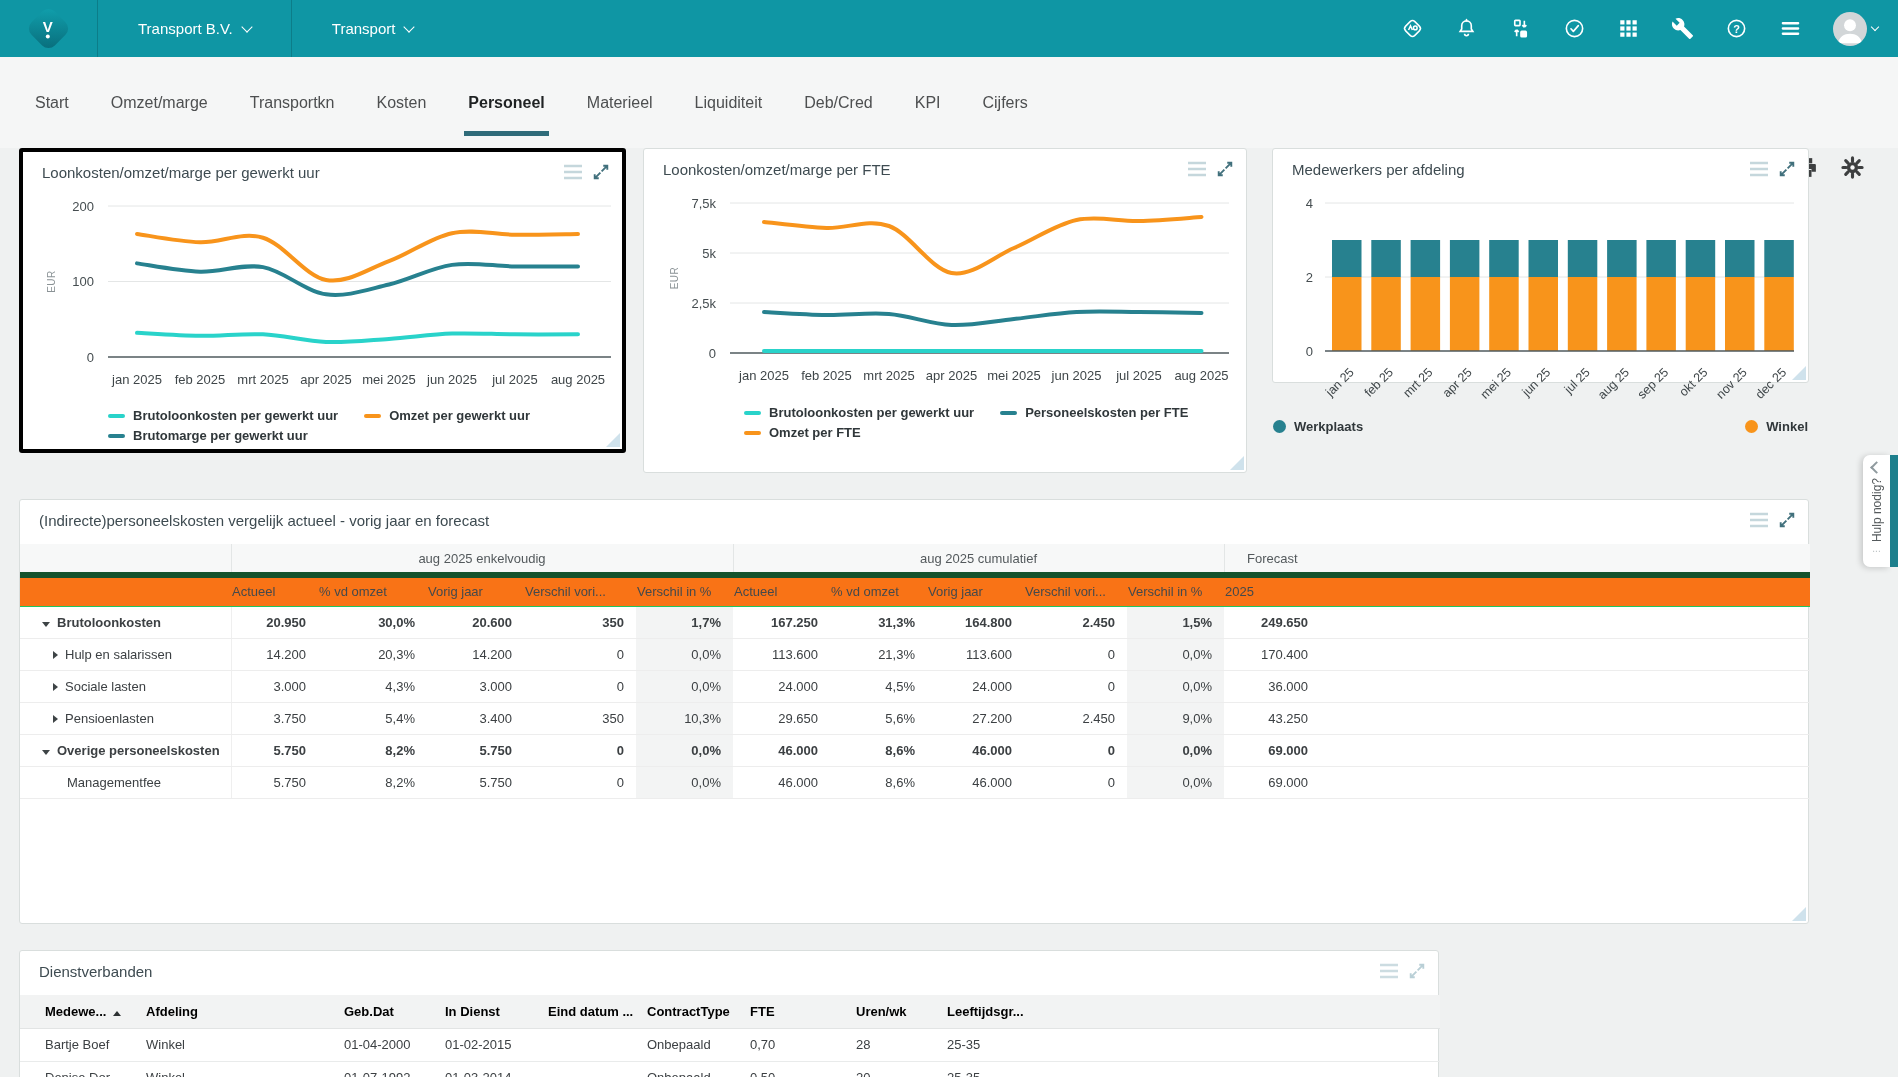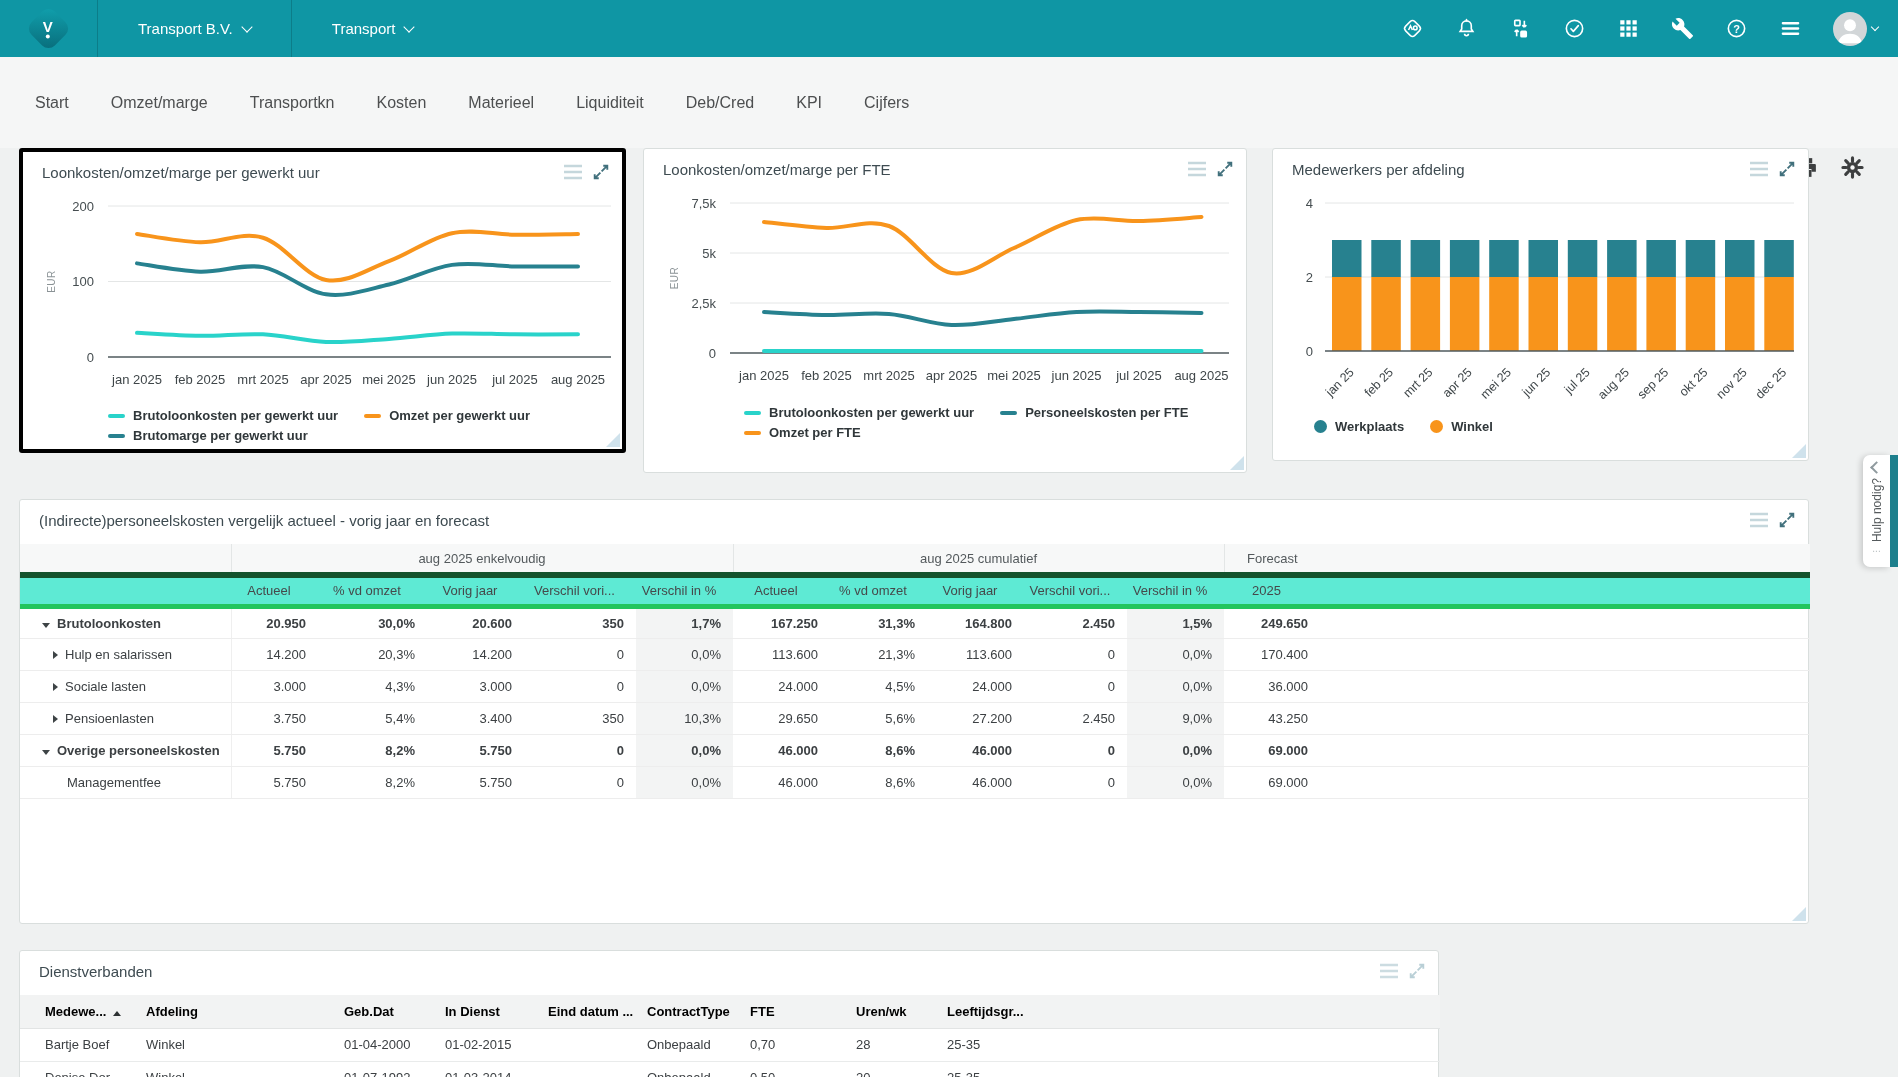--- a/index.html
+++ b/index.html
@@ -31,45 +31,45 @@
   .period-select{position:absolute;left:1591px;top:95px;width:150px;height:36px;background:#fff;
                  border:1px solid #c9cdce;border-radius:2px;display:flex;align-items:center;
                  font-size:14px;color:#333;padding-left:13px;box-sizing:border-box;cursor:pointer;}
   .period-caret{margin-left:auto;margin-right:12px;width:0;height:0;border-left:5px solid transparent;
                 border-right:5px solid transparent;border-top:6px solid #3a3a3a;}
   .nav-icon{position:absolute;width:25px;height:25px;cursor:pointer;}
   
   .card{position:absolute;background:#fff;border:1px solid #d9dedd;border-radius:3px;box-sizing:border-box;}
   #card1{left:19px;top:148px;width:607px;height:305px;border:4px solid #000000;text-align:right;}
   #card2{left:643px;top:148px;width:604px;height:325px;}
-  #card3{left:1272px;top:148px;width:537px;height:313px;}
+  #card3{left:1272px;top:148px;width:537px;height:235px;}
   #tableCard{left:19px;top:499px;width:1790px;height:425px;}
   #dvCard{left:19px;top:950px;width:1420px;height:240px;}
   .card-title{position:absolute;top:12px;left:19px;font-size:15px;color:#3e4b51;}
   .card-icons{position:absolute;top:11px;right:12px;display:flex;gap:9px;align-items:center;}
   .card-icons svg{cursor:pointer;display:block;}
   .grip{position:absolute;right:2px;bottom:2px;width:0;height:0;
         border-left:14px solid transparent;border-bottom:14px solid #cfe2ec;}
   .chart-svg{position:absolute;left:0;top:0;}
   .legend{position:absolute;display:flex;flex-wrap:wrap;column-gap:26px;row-gap:5px;
           font-size:13px;font-weight:bold;color:#30373a;}
   #leg1{left:85px;top:256px;width:450px;}
   #leg2{left:100px;top:256px;width:470px;}
-  #leg3{left:0;right:0;top:270px;justify-content:flex-start;margin-left:41px;}
+  #leg3{left:0;right:0;top:270px;justify-content:space-between;}
   .leg-item{display:flex;align-items:center;gap:8px;cursor:pointer;}
   .leg-dash{width:17px;height:4px;border-radius:2px;flex:none;}
   .leg-dot{width:13px;height:13px;border-radius:50%;flex:none;}
   
   table{border-collapse:collapse;table-layout:fixed;}
   #kpiTable{position:absolute;top:44px;left:0;width:1790px;font-size:13px;}
   #kpiTable td{box-sizing:border-box;overflow:hidden;white-space:nowrap;}
   .kgrp td{background:#f7f8f8;height:31px;border-bottom:6px solid #14532d;color:#53595c;text-align:center;}
   .kgrp td.gb{border-left:1px solid #e3e6e6;}
-  .ksub td{background:#5eead4;height:31px;border-bottom:5px solid #22c55e;color:#45494b;
-           text-align:center;padding-right:12px;}
+  .ksub td{background:#f97316;height:31px;border-bottom:1px solid #22c55e;color:#45494b;
+           text-align:left;padding-right:12px;}
   .krow td{height:32px;border-bottom:1px solid #ededed;text-align:right;padding-right:12px;color:#3c4043;}
   .krow td.lbl{text-align:left;padding-right:0;border-right:1px solid #efefef;cursor:pointer;}
   .l0{padding-left:22px;} .l1{padding-left:33px;} .l2{padding-left:47px;}
   .b{font-weight:bold;}
   .pct{color:#9b9b9b;}
   .shade{background:#f3f4f4;}
   .fc{color:#64a6da;}
   .caret-d{display:inline-block;width:0;height:0;border-left:4px solid transparent;
            border-right:4px solid transparent;border-top:5px solid #3e4446;margin-right:7px;}
   .caret-r{display:inline-block;width:0;height:0;border-top:4px solid transparent;
@@ -165,20 +165,21 @@
     </span>
   </div>
 </div>
 
 <div class="navbar">
   <div class="tabs" id="navTabs">
       <div class="tab">Start</div>
       <div class="tab">Omzet/marge</div>
       <div class="tab">Transportkn</div>
       <div class="tab">Kosten</div>
+      <div class="tab active">Personeel</div>
       <div class="tab">Materieel</div>
       <div class="tab">Liquiditeit</div>
       <div class="tab">Deb/Cred</div>
       <div class="tab">KPI</div>
       <div class="tab">Cijfers</div>
     </div>
   <div class="period-select">
     <span>aug 2025</span>
     <span class="period-caret"></span>
   </div>

